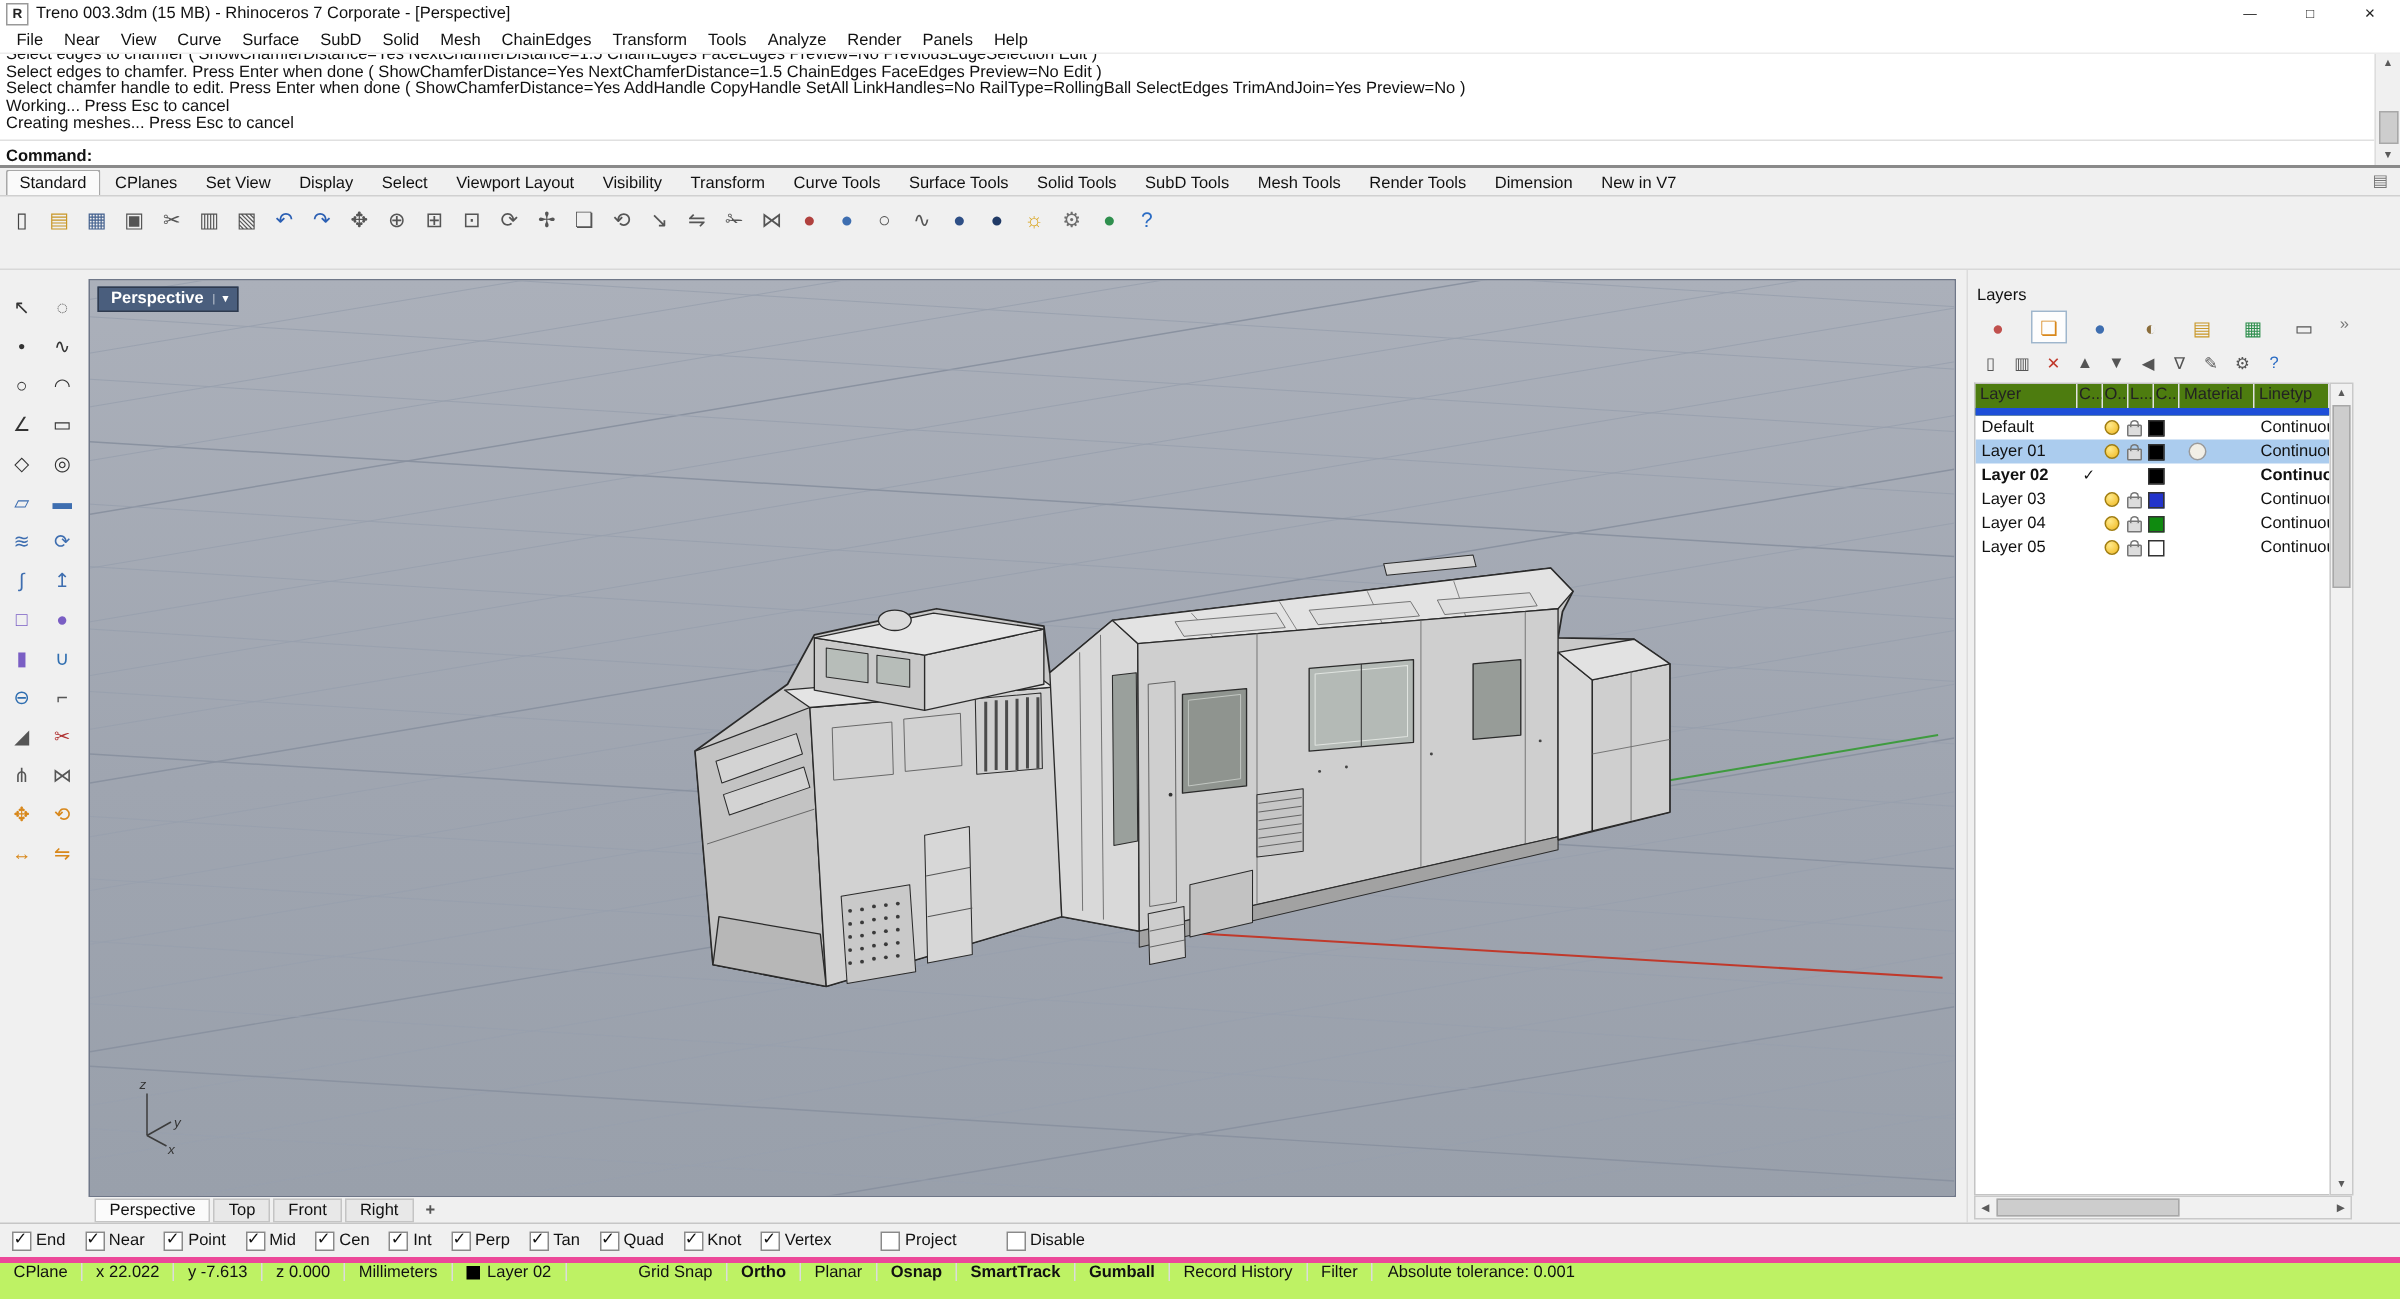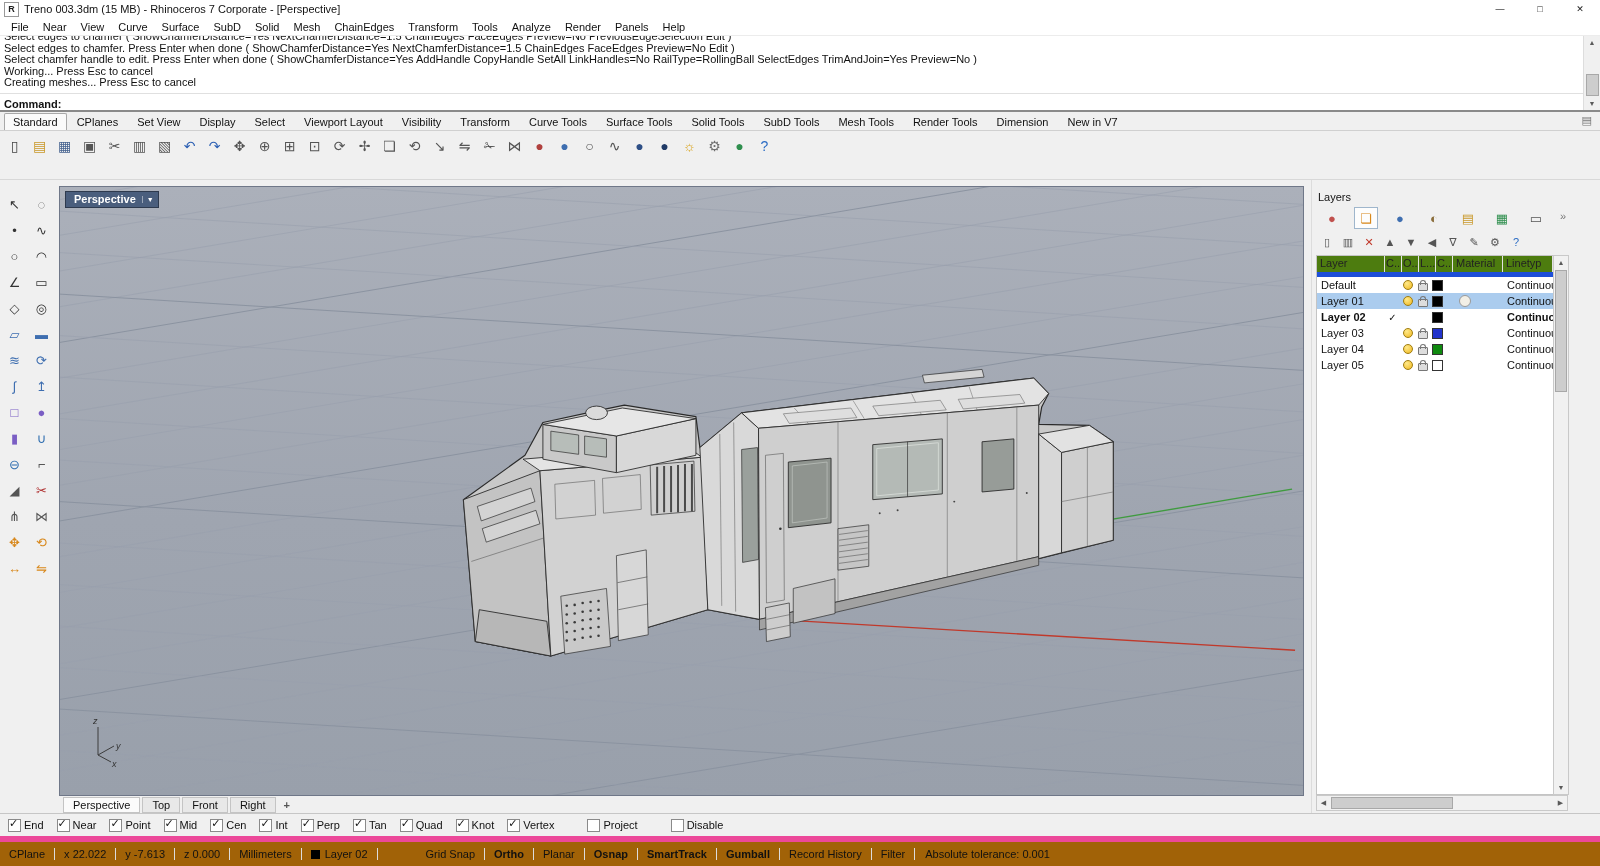--- a/index.html
+++ b/index.html
@@ -106,21 +106,21 @@
   .h-thumb{position:absolute;left:1px;top:1px;height:10px;width:120px;background:#cdcdcd;border:1px solid #a8a8a8}
 
   
   .osnap{height:22px;background:#f0f0f0;border-top:1px solid #c6c6c6;display:flex;align-items:center;padding-left:8px;gap:13px;flex:0 0 auto}
   .osnap-item{display:flex;align-items:center;gap:3px}
   .osnap-item.on{margin-left:20px}
   .cb{width:11px;height:11px;background:#fff;border:1px solid #8a8a8a;position:relative;display:inline-block}
   .cb.on::after{content:"✓";position:absolute;left:0;top:-3px;font-size:11px;color:#111}
 
   
-  .statusbar{height:24px;background:#a16207;border-top:6px solid #ec4899;display:flex;align-items:center;flex:0 0 auto}
+  .statusbar{height:24px;background:#bef264;border-top:4px solid #ec4899;display:flex;align-items:flex-start;flex:0 0 auto}
   .st-seg{display:flex;align-items:center;padding:0 9px;border-right:1px solid #dcdcdc;white-space:nowrap}
   .st-seg .sw{display:none;width:9px;height:9px;background:#000;margin-right:5px}
   .st-seg.on .sw{display:inline-block}
   .st-gap{width:38px;border-right:1px solid #dcdcdc}
   .st-toggle{display:flex;align-items:center;padding:0 9px;border-right:1px solid #dcdcdc;white-space:nowrap}
   .st-toggle.on{font-weight:bold}
   .st-tol{display:flex;align-items:center;padding:0 10px;white-space:nowrap}
   .st-fill{flex:1}
 </style>
 </head>

